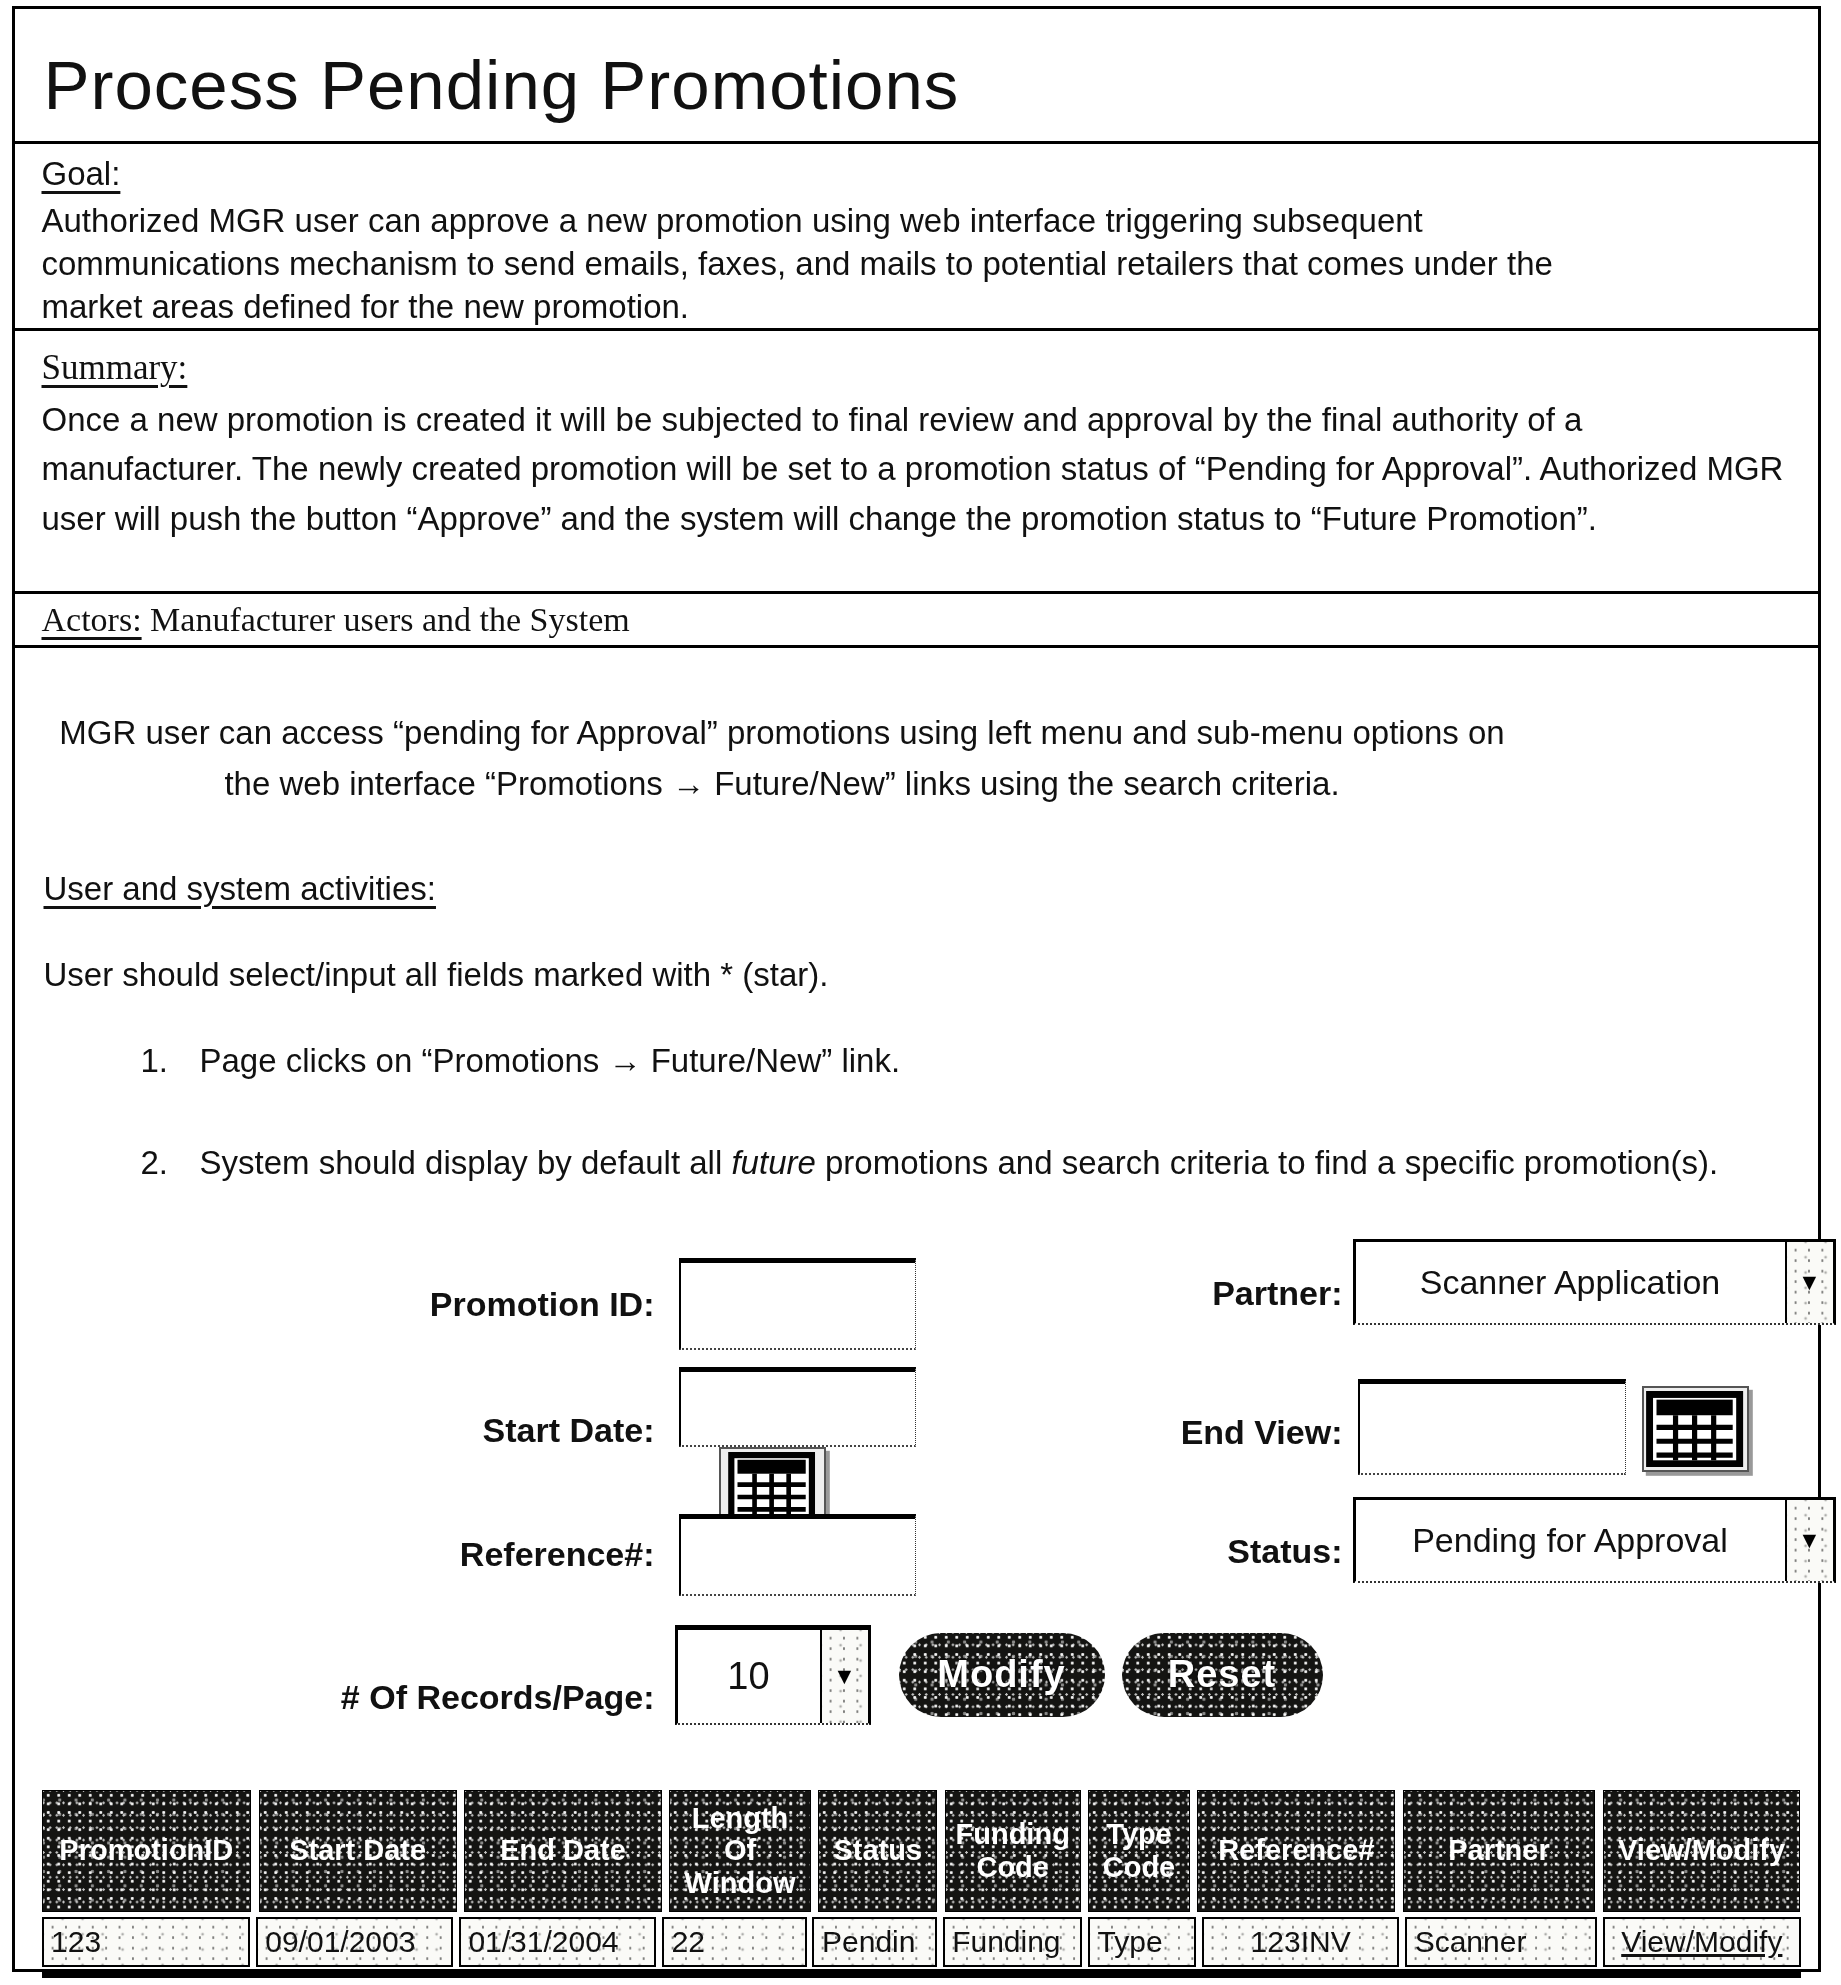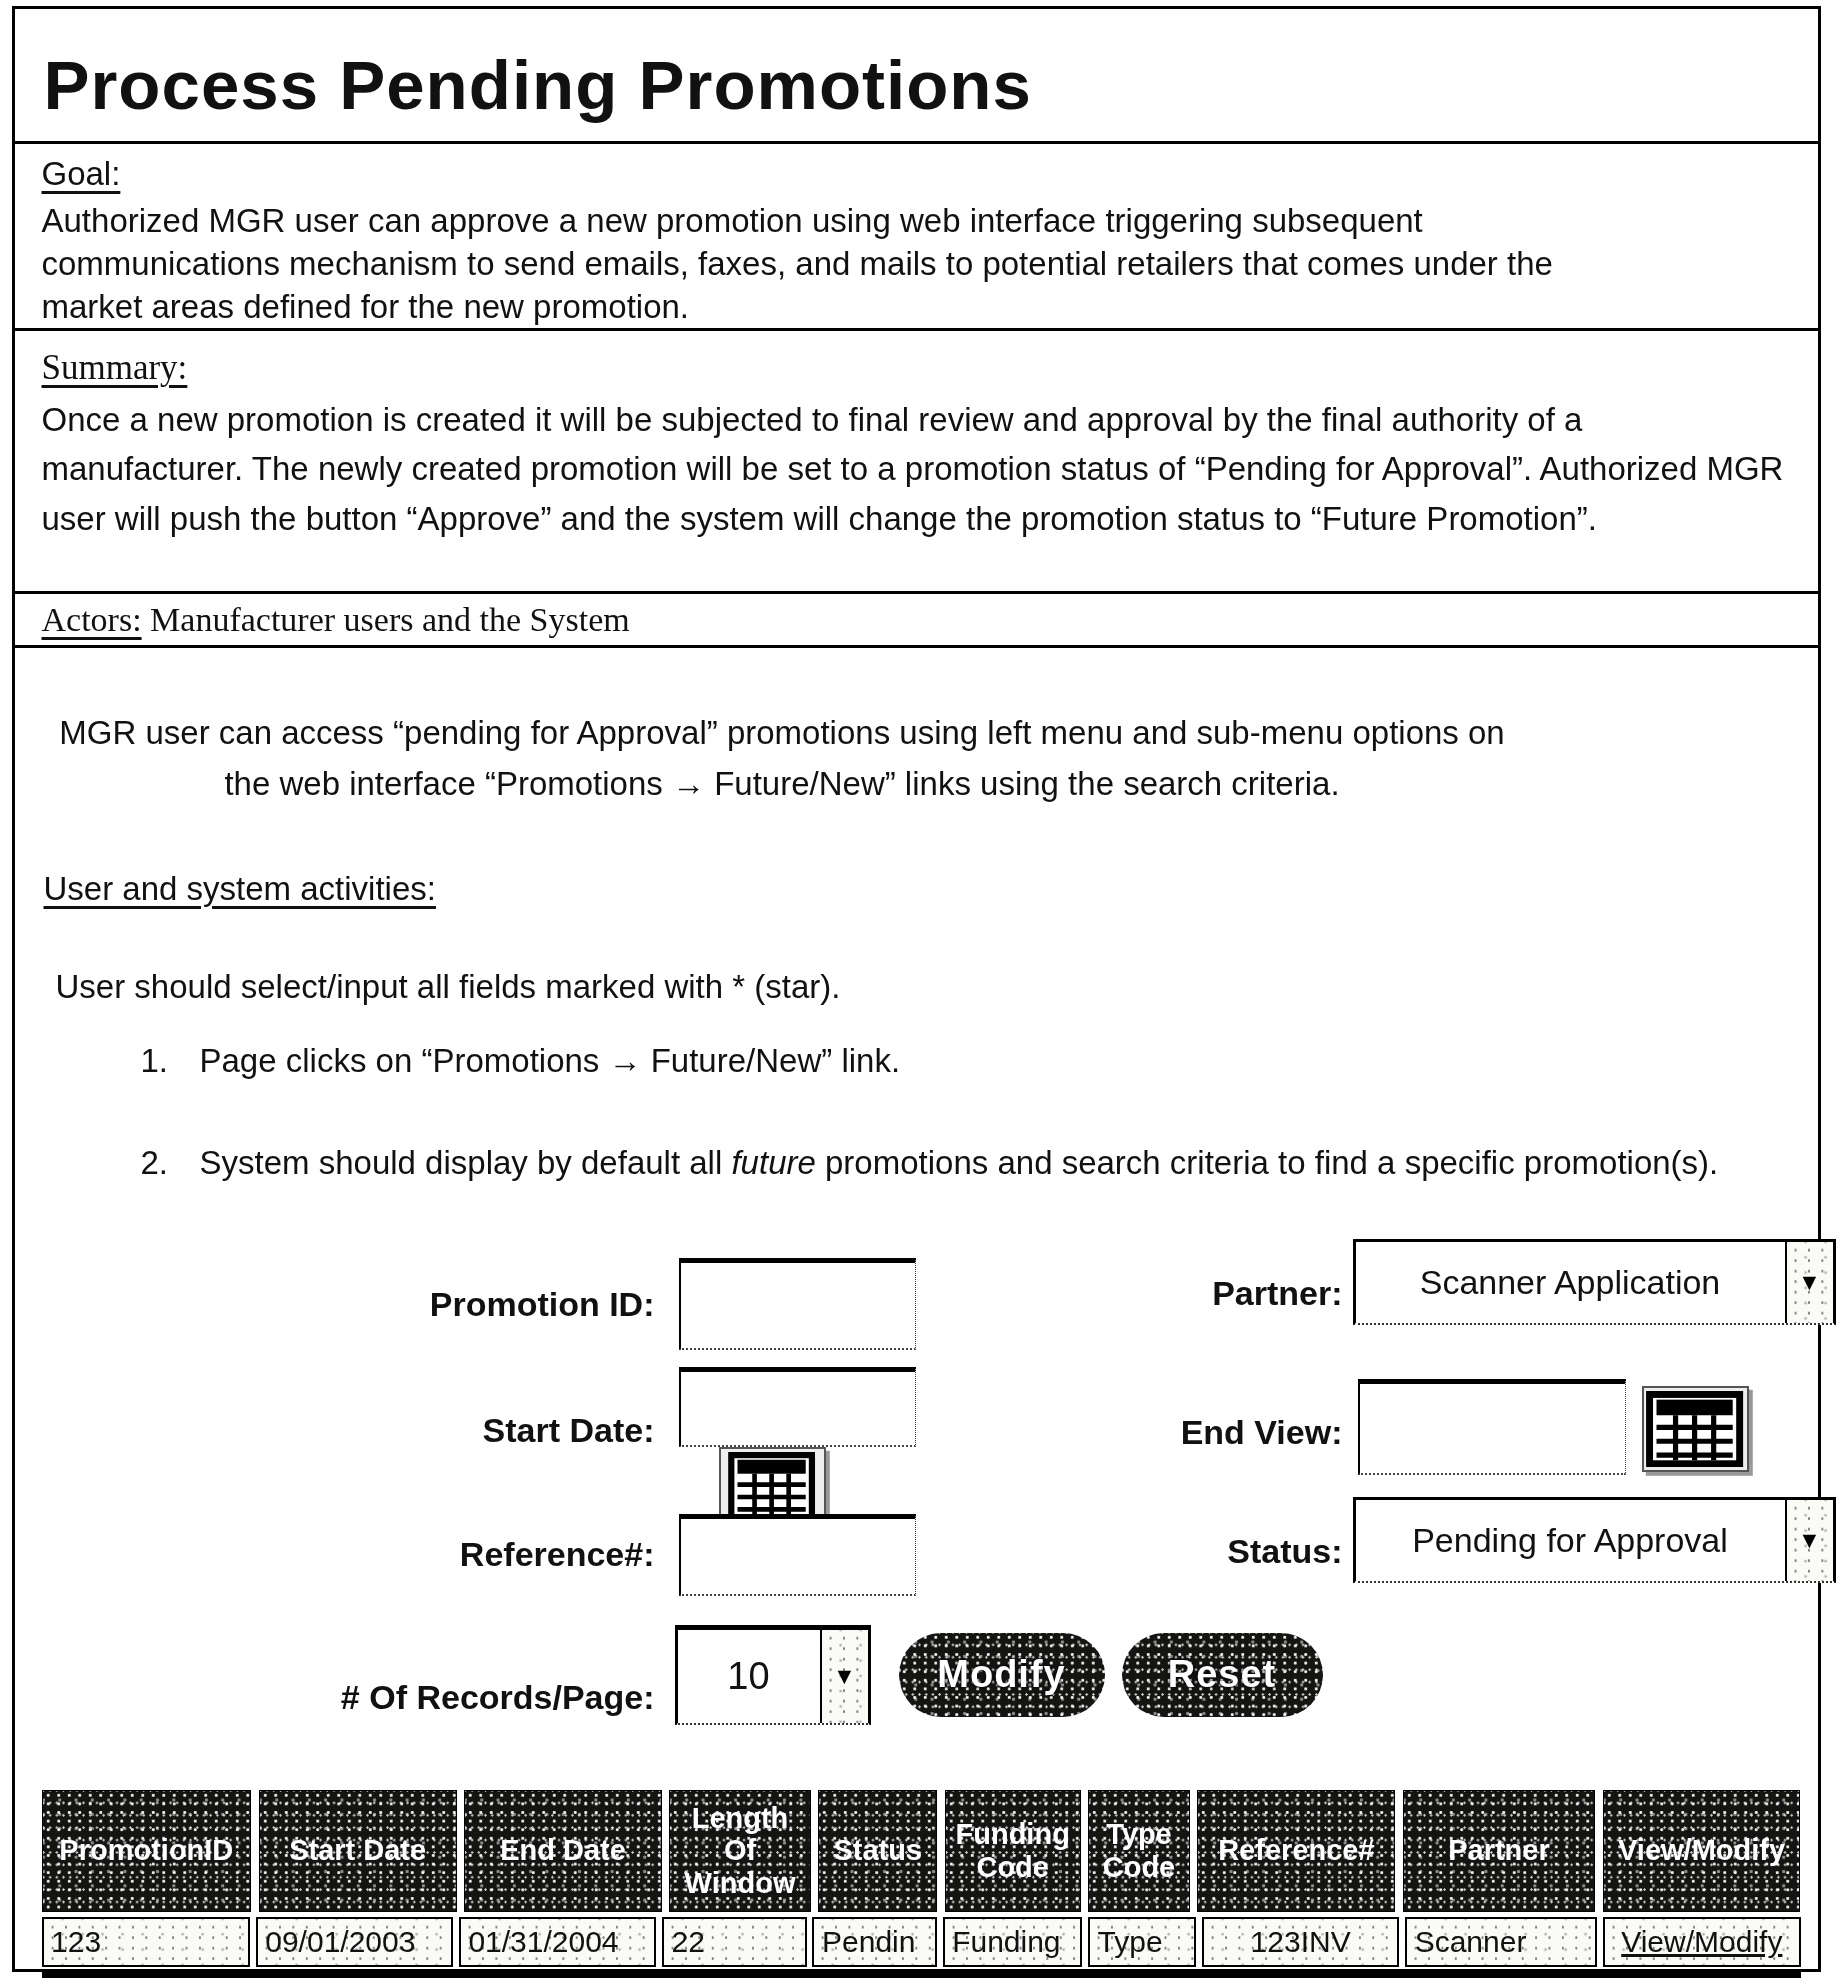--- a/index.html
+++ b/index.html
@@ -5,34 +5,34 @@
   html,body{margin:0;padding:0;background:#e8e8e8;}
   body{width:1842px;height:1985px;position:relative;font-family:"Liberation Sans",sans-serif;color:#111;}
   .canvas{position:absolute;left:0;top:0;width:1842px;height:1985px;background:#fff;}
   .page{position:absolute;left:11.5px;top:5.7px;width:1809px;height:1966px;border:3.8px solid #000;box-sizing:border-box;background:#fff;}
   .sec{position:absolute;left:0;right:0;box-sizing:border-box;}
   .serif{font-family:"Liberation Serif",serif;}
   .uheading{text-decoration:underline;text-decoration-thickness:2.9px;text-underline-offset:5.7px;}
 
   
   #title-sec{top:0;height:135px;border-bottom:3.8px solid #000;}
-  #title-sec h1{margin:0;padding:42px 0 0 29px;font-size:69px;line-height:1;letter-spacing:1px;font-weight:bold;}
+  #title-sec h1{margin:0;padding:42px 0 0 29px;font-size:69px;line-height:1;letter-spacing:1px;font-weight:normal;}
 
   
   #goal-sec{top:135px;height:187px;border-bottom:3.8px solid #000;padding:9.6px 27px 0 27px;font-size:33px;line-height:1.3;}
   #summary-sec{top:322px;height:263px;border-bottom:3.8px solid #000;padding:11.5px 27px 0 27px;font-size:33px;line-height:1.5;}
   #actors-sec{top:585px;height:54px;border-bottom:3.8px solid #000;padding:7.6px 27px 0 27px;font-size:34px;}
   .goal-body{max-width:1520px;margin-top:3.8px;}
   .sum-head{font-size:35px;}
 
   
   #main-sec{top:639px;bottom:0;}
   .intro{position:absolute;left:29px;top:59px;width:1477px;font-size:33px;line-height:1.55;margin:0;text-align:center;}
   .activities{position:absolute;left:29px;top:222px;font-size:33px;}
-  .note{position:absolute;left:29px;top:308px;font-size:33px;margin:12px;}
+  .note{position:absolute;left:29px;top:308px;font-size:33px;margin:0;}
   .step{position:absolute;font-size:33px;line-height:1.55;display:flex;}
   #step1{left:126px;top:387px;}
   #step2{left:126px;top:489px;width:1625px;}
   .step .num{flex:0 0 59px;}
   #step2 .txt{width:1558px;text-align:justify;}
   .it{font-style:italic;}
 
   
   .flabel{position:absolute;font-weight:bold;font-size:34px;text-align:right;}
   .tbox{position:absolute;box-sizing:border-box;background:#fff;border:2.9px solid #000;border-top-width:5.7px;border-bottom:2.9px dotted #444;border-right:1.9px dotted #333;}

